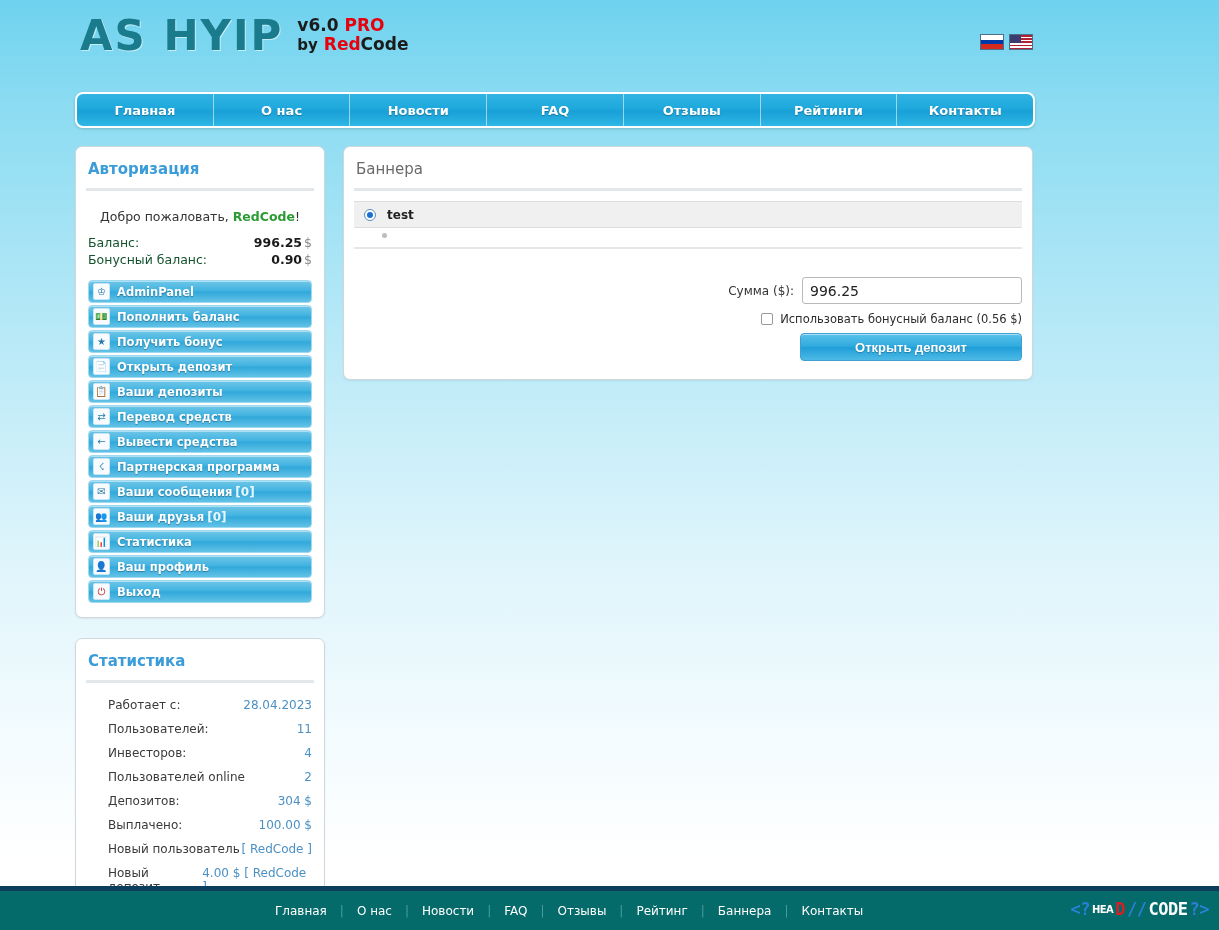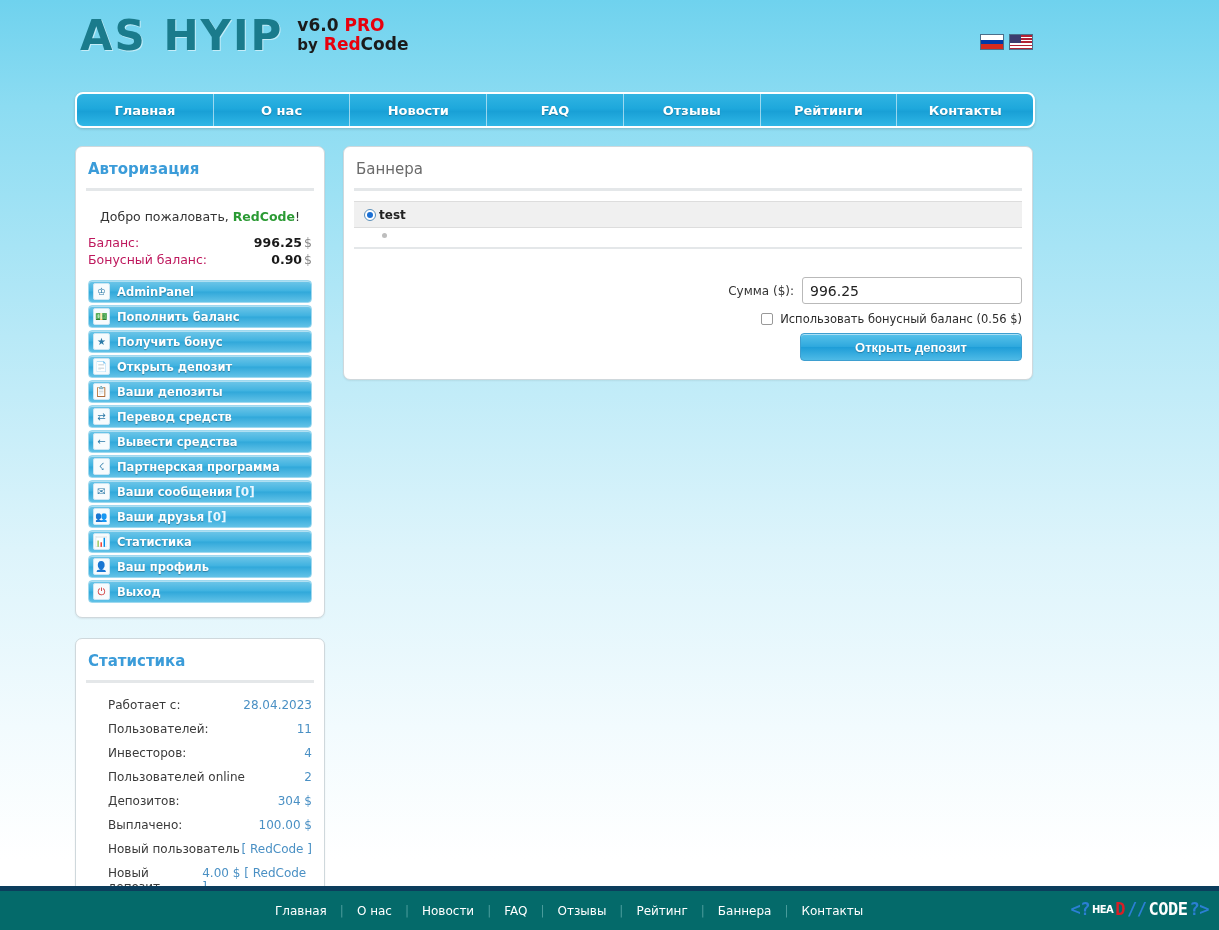--- a/index.html
+++ b/index.html
@@ -160,21 +160,21 @@
   }
   .welcome b { color: #2a9a33; }
   .bal-row {
     display: flex;
     justify-content: space-between;
     align-items: baseline;
     font-size: 12.5px;
     color: #444;
     padding: 1px 0;
   }
-  .bal-row .lbl { color:#be185d; }
+  .bal-row .lbl { color:#14532d; }
   .bal-row .val { font-weight: bold; color:#1a1a1a; }
   .bal-row .cur { color:#888; font-weight: normal; margin-left:2px; }
 
   
   .menu { margin-top: 12px; }
   .menu-item {
     display: flex;
     align-items: center;
     height: 23px;
     margin-bottom: 2px;
@@ -220,21 +220,21 @@
   .stat-val { color:#4a90c4; }
 
   
   .deposit-opt {
     background: #f0f0f0;
     border-top: 1px solid #ddd;
     border-bottom: 1px solid #ddd;
     padding: 6px 10px 5px 10px;
     display:flex;
     align-items:center;
-    gap:3px;
+    gap:11px;
   }
   .radio {
     width: 12px; height: 12px;
     border-radius: 50%;
     border: 1px solid #5b8fb9;
     background: #ffffff;
     position: relative;
     flex: 0 0 auto;
     cursor:pointer;
   }

